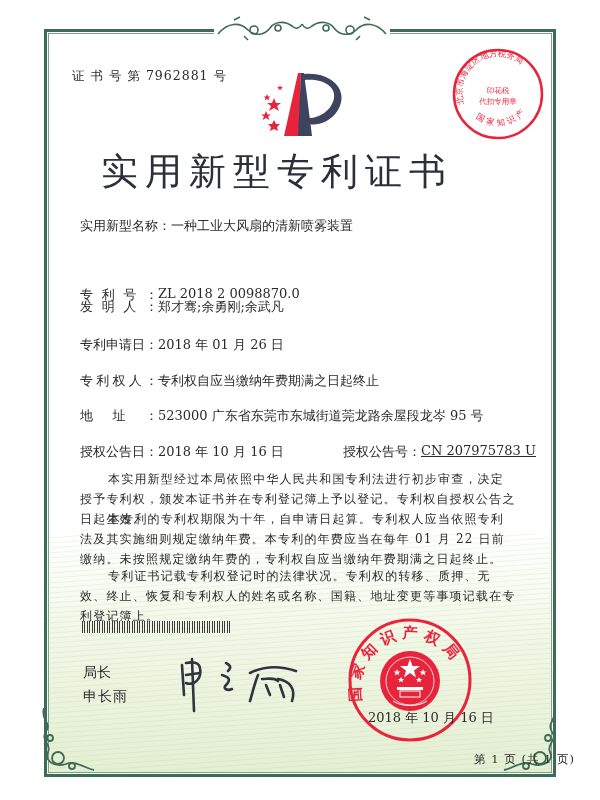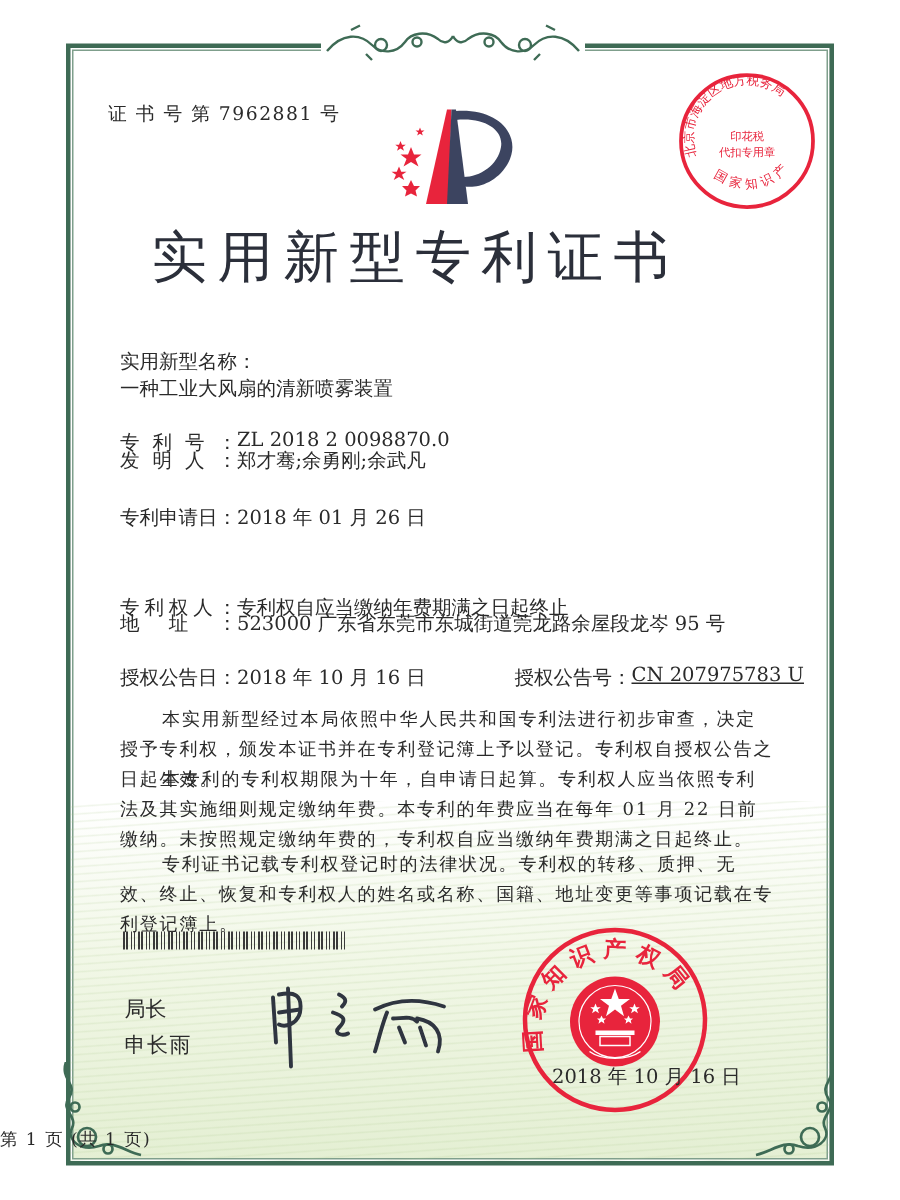--- a/index.html
+++ b/index.html
@@ -30,45 +30,45 @@
     .corner.br { right: 40px; bottom: 22px; transform: scaleX(-1); }
 
     .abs { position: absolute; white-space: nowrap; }
     .cert-no { left: 72px; top: 68px; font-size: 12.5px; letter-spacing: 1px; }
     .logo { left: 254px; top: 68px; width: 100px; height: 70px; }
     .title { left: 0; width: 554px; top: 147px; text-align: center; font-size: 37px; letter-spacing: 7px; color: #2b2f3a; font-family: "DejaVu Sans", "Liberation Sans", sans-serif; font-weight: normal; }
 
     .field { position: absolute; left: 80px; font-size: 13px; display: flex; }
     .field .label { display: inline-block; }
     .field .value { display: inline-block; }
-    .f-name { top: 232px; flex-direction: column; }
+    .f-name { top: 217px; }
     .f-inv { top: 266px; margin-top: 32px; }
     .f-pno { top: 286px; }
     .f-date { top: 336px; }
-    .f-owner { top: 372px; margin-top: 24px; }
+    .f-owner { top: 372px; }
     .f-addr { top: 407px; }
     .f-pub { top: 443px; }
     .f-pubno { position: absolute; left: 343px; top: 443px; font-size: 13px; }
 
     .para { position: absolute; left: 80px; width: 436px; font-size: 12px; line-height: 20px; letter-spacing: 1.2px; text-indent: 28px; }
     .p1 { top: 469px; }
     .p2 { top: 509px; }
     .p3 { top: 566px; }
 
     .barcode { position: absolute; left: 82px; top: 621px; width: 150px; height: 12px;
       background: repeating-linear-gradient(90deg, #3a3a3a 0px, #3a3a3a 1px, transparent 1px, transparent 2px, #3a3a3a 2px, #3a3a3a 3px, transparent 3px, transparent 5px);
     }
     .director-title { left: 83px; top: 664px; font-size: 14px; font-family: "DejaVu Sans", "Liberation Sans", sans-serif; text-align: right; }
     .director-name { left: 83px; top: 688px; font-size: 14px; font-family: "DejaVu Sans", "Liberation Sans", sans-serif; letter-spacing: 1px; }
     .signature { left: 178px; top: 655px; width: 130px; height: 60px; }
 
     .seal-top { left: 450px; top: 46px; width: 96px; height: 96px; }
     .seal-main { left: 345px; top: 615px; width: 130px; height: 130px; }
     .seal-date { left: 368px; top: 709px; font-size: 13px; color: #2a2a2a; }
-    .page-no { left: 0; width: 575px; text-align: left; top: 752px; font-size: 11.5px; letter-spacing: 1px; }
+    .page-no { left: 0; width: 575px; text-align: right; top: 752px; font-size: 11.5px; letter-spacing: 1px; }
   </style>
 </head>
 <body>
 
 <div class="sheet">
   <div class="guilloche"></div>
 </div>
 
 <svg class="dragon" viewBox="0 0 176 28">
   <g fill="none" stroke="#3e6b55" stroke-width="1.6">

